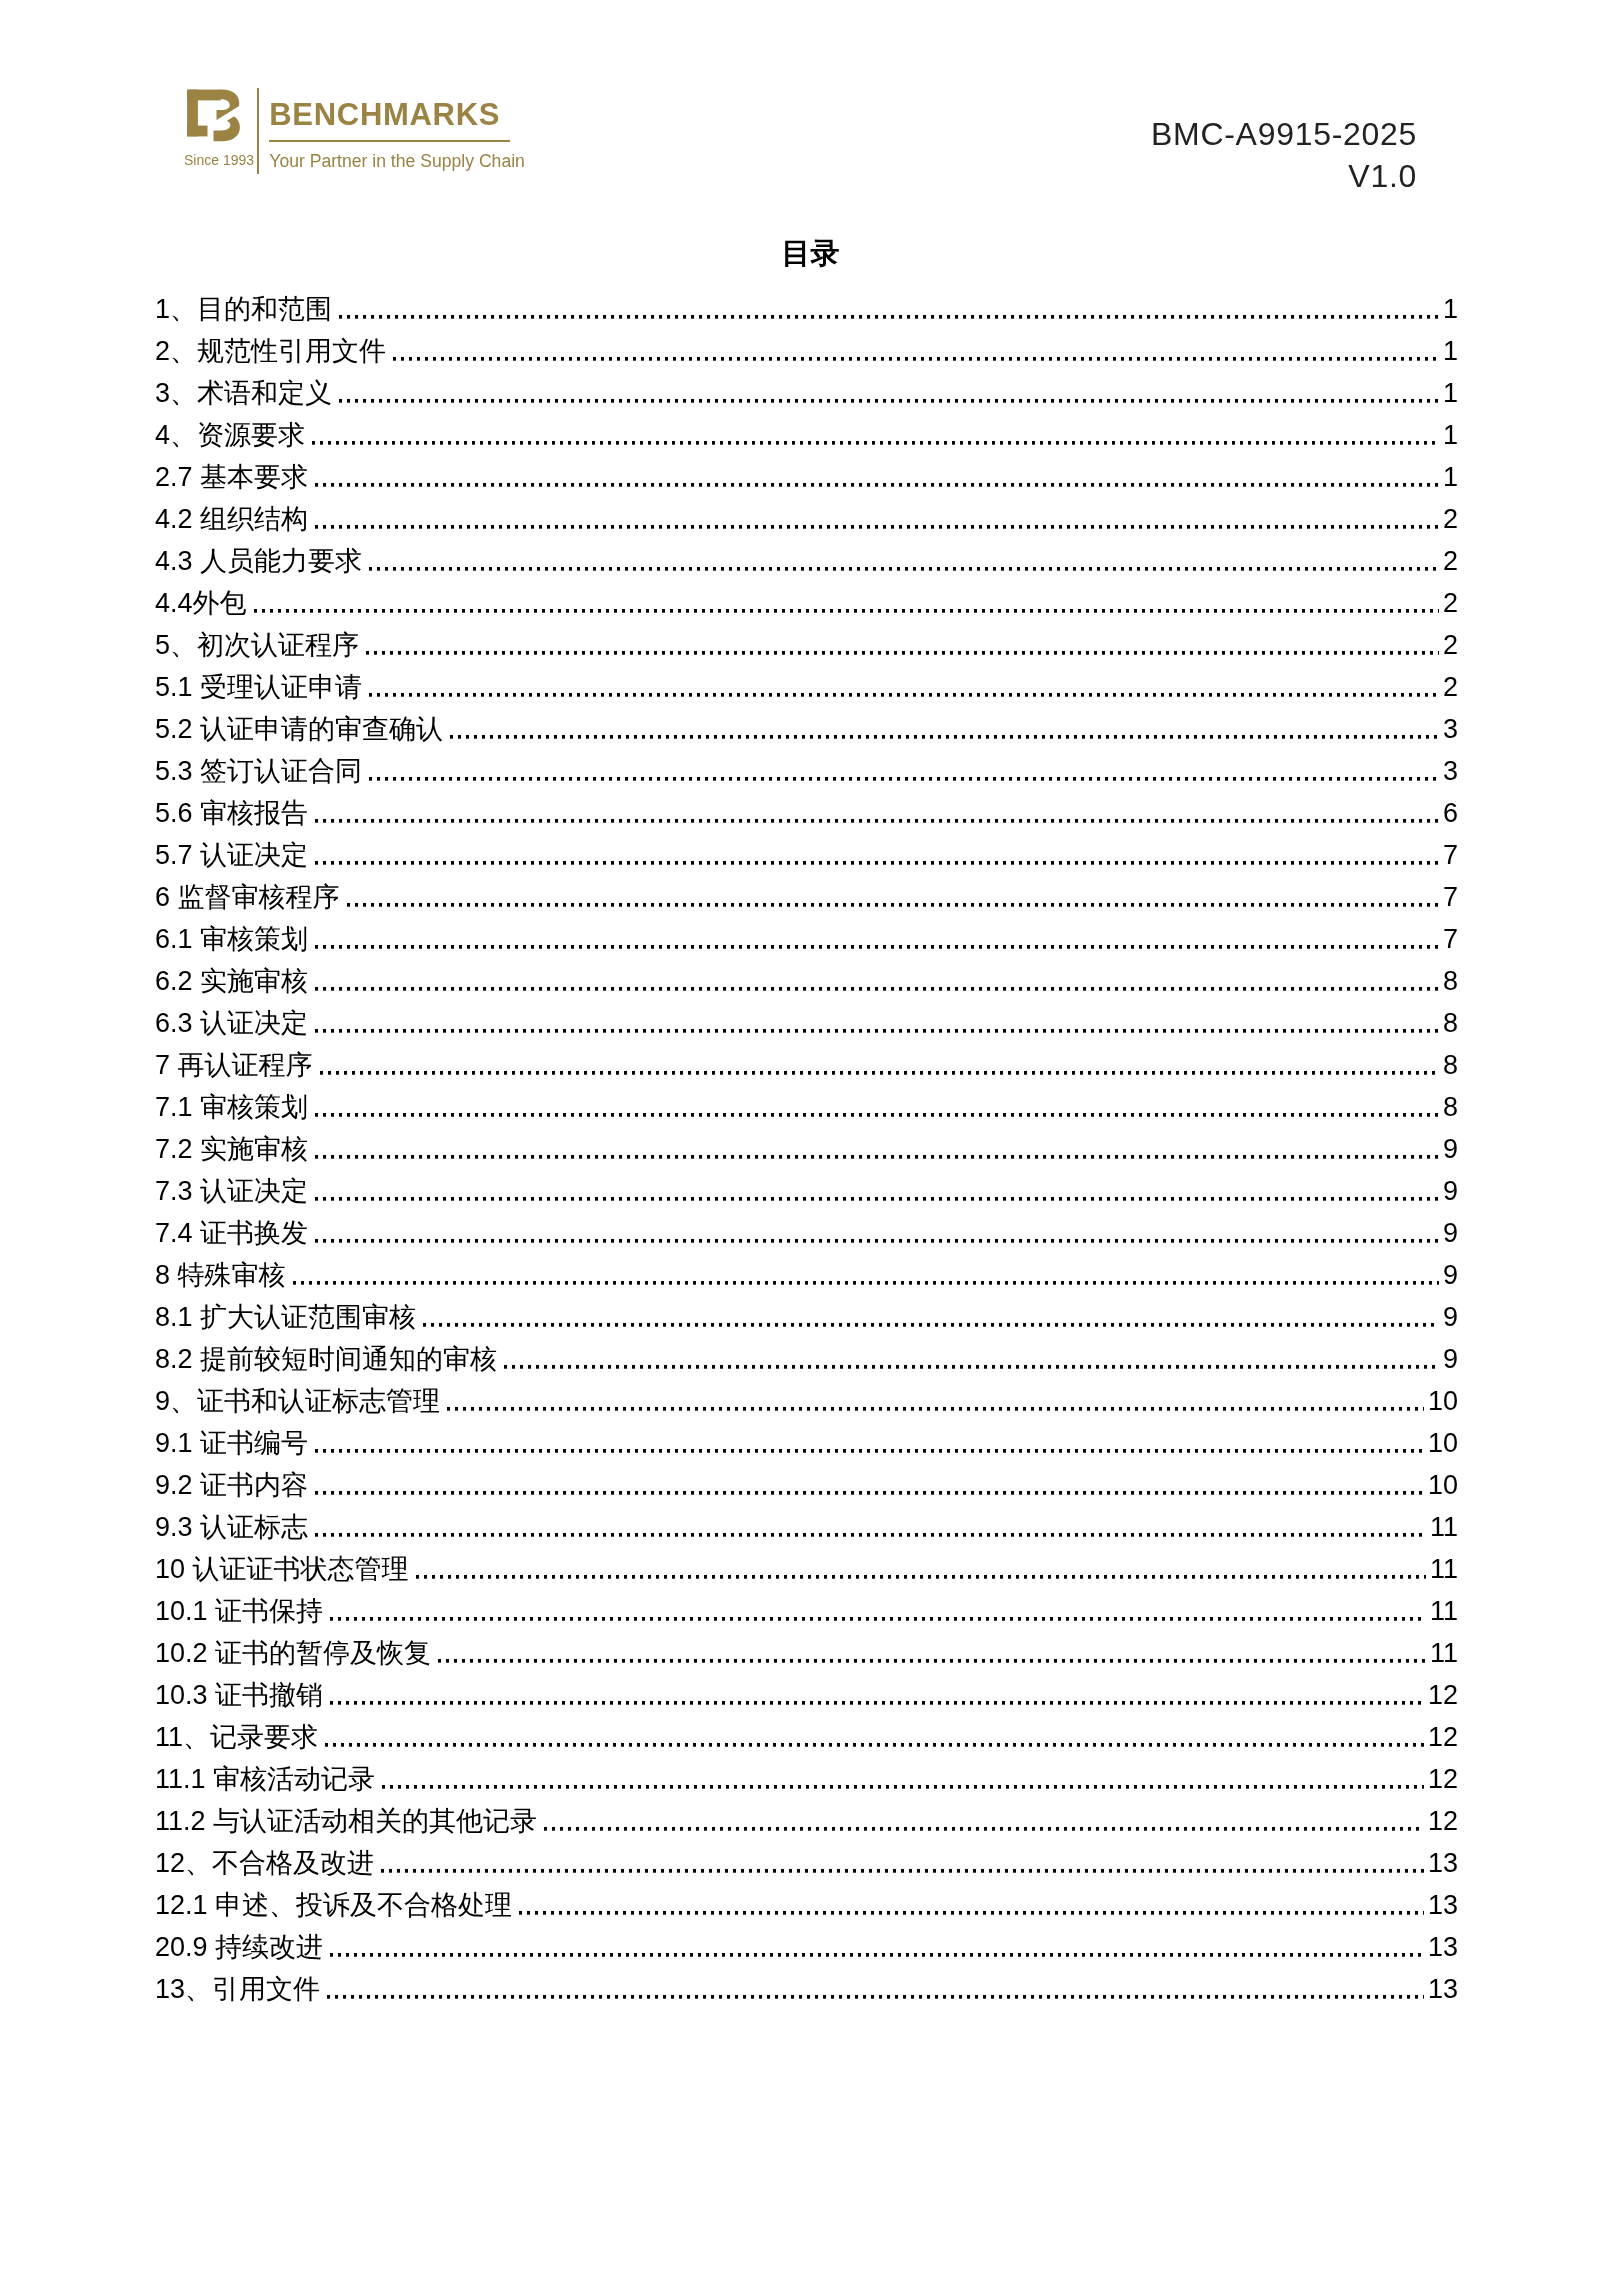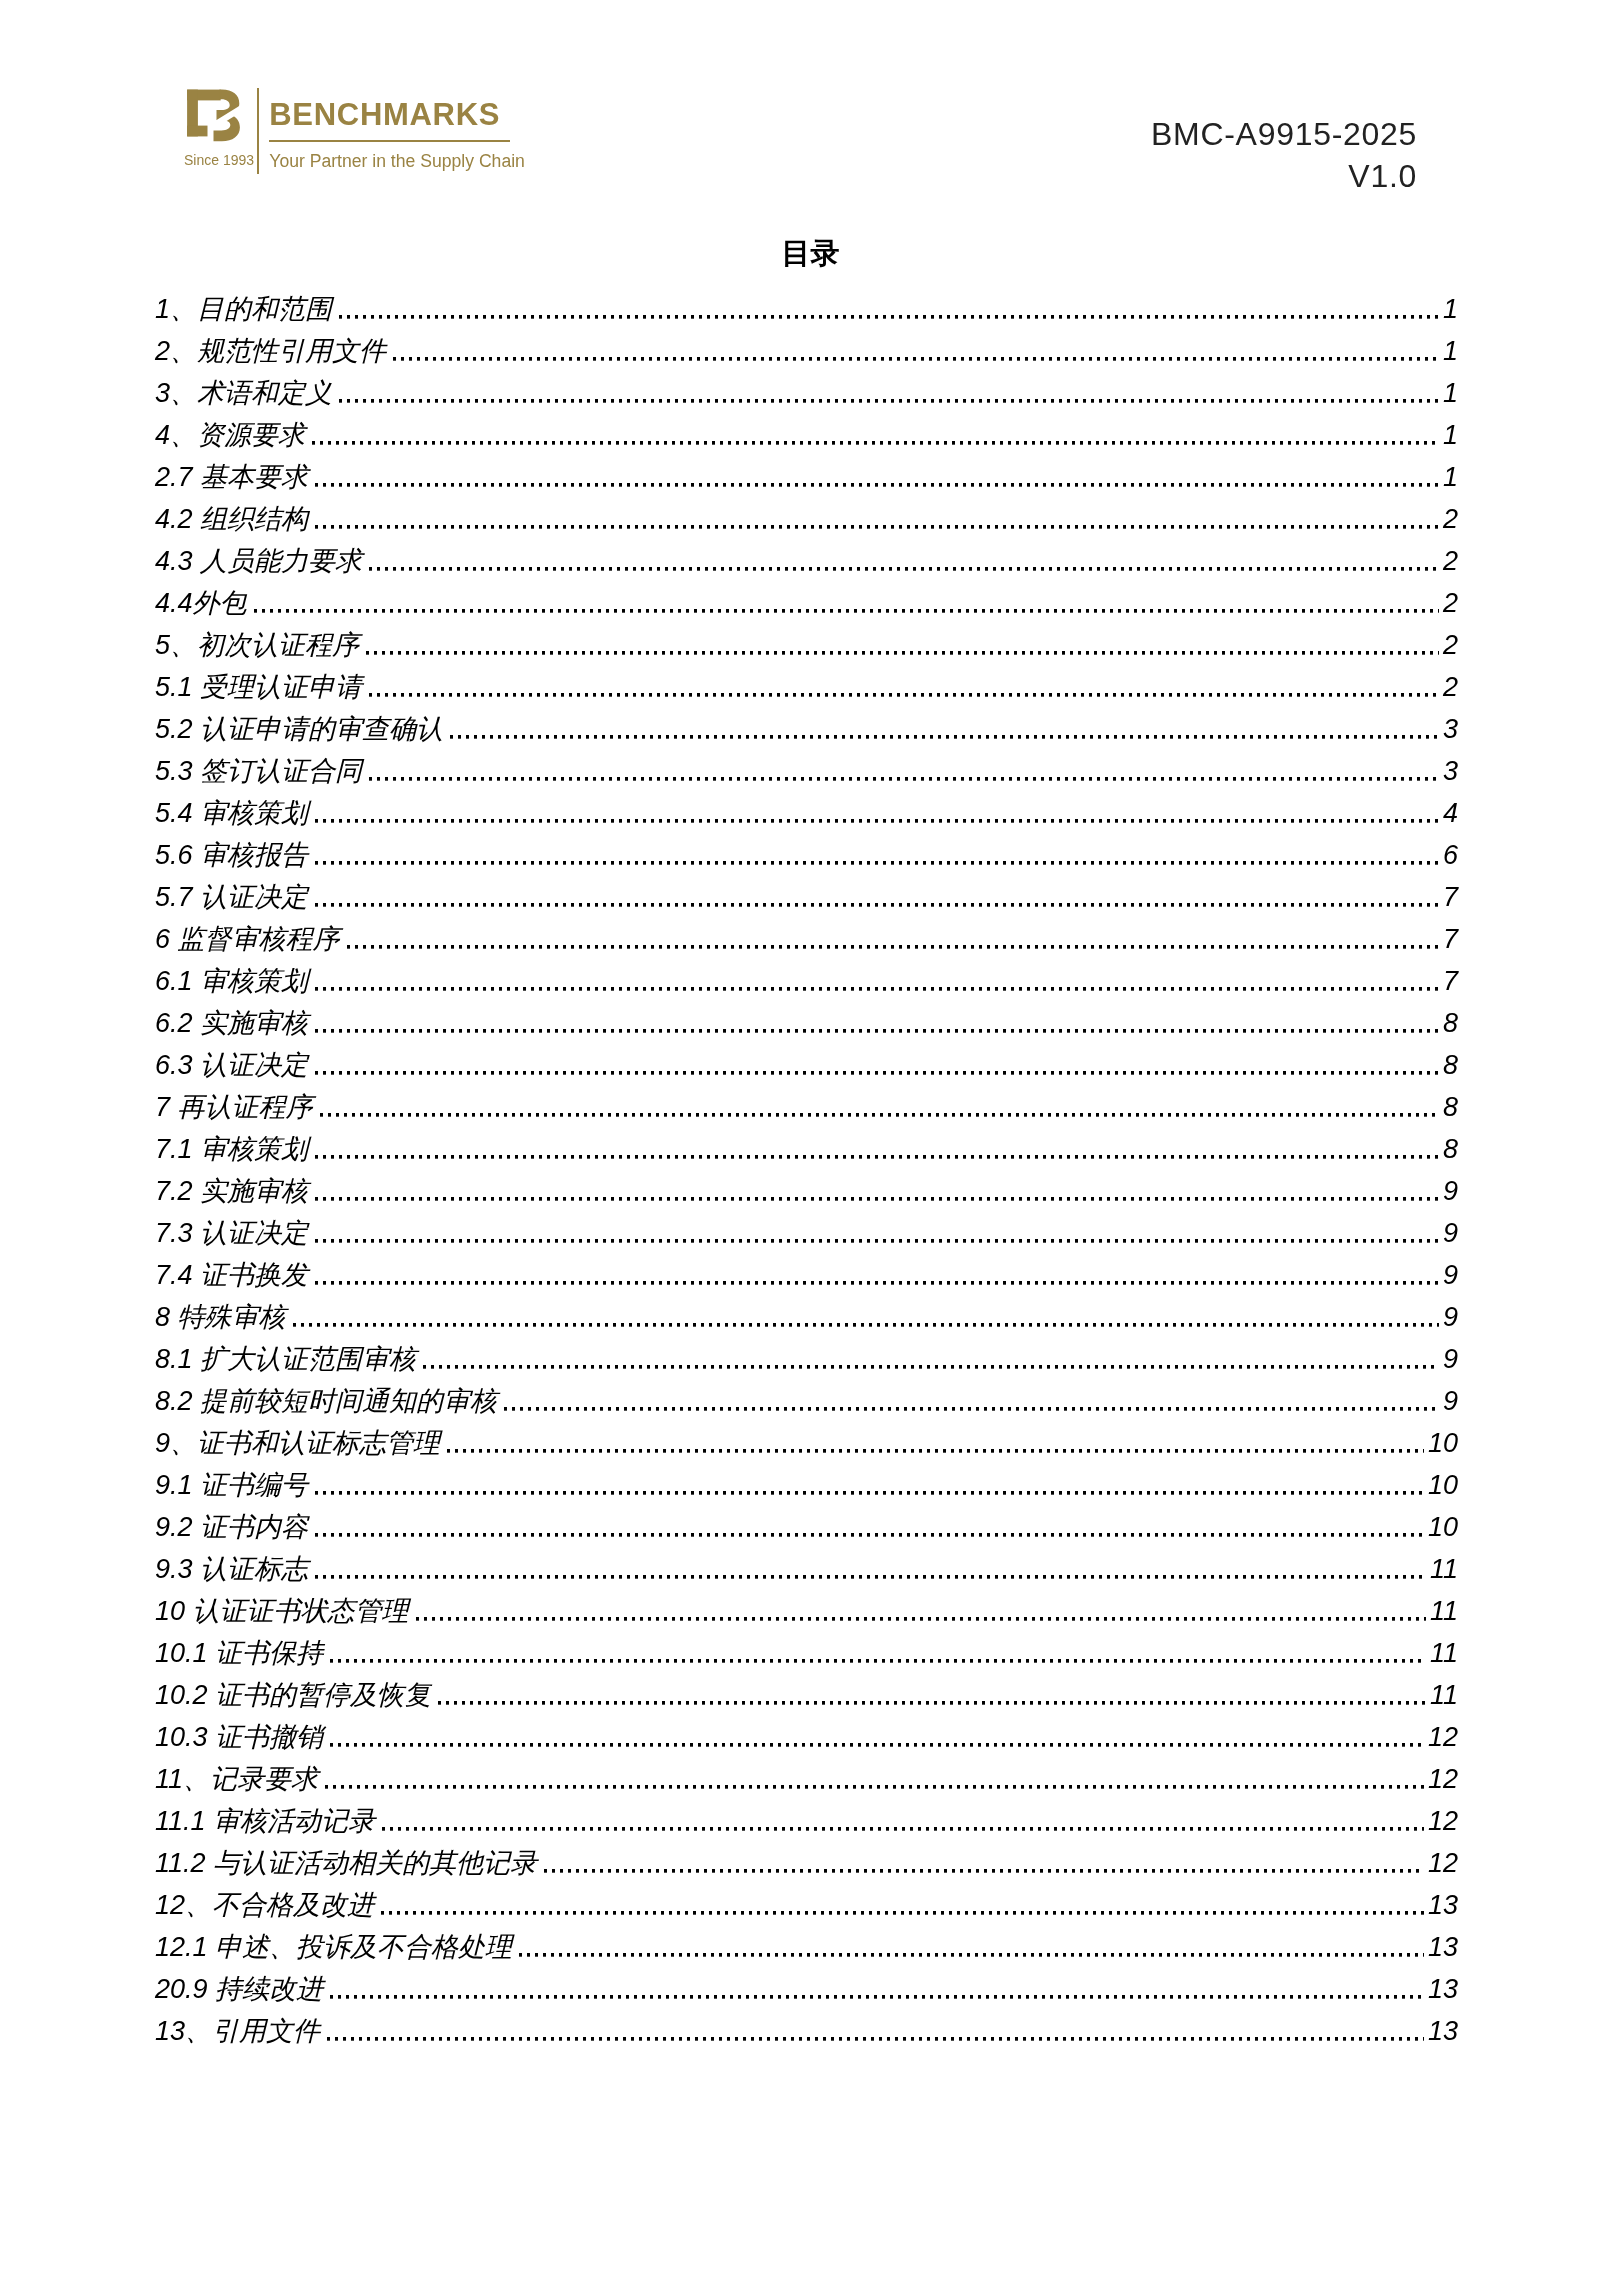--- a/index.html
+++ b/index.html
@@ -38,21 +38,21 @@
   .toc-title{
     position:absolute;top:234px;left:0;width:1621px;text-align:center;
     font-size:29px;font-weight:700;color:#000;
   }
   .toc-list{
     position:absolute;left:155px;top:287px;width:1303px;
     display:flex;flex-direction:column;
   }
   .toc-row{
     height:42px;display:flex;align-items:flex-end;
-    font-size:27px;color:#000;font-style:italic;
+    font-size:27px;color:#000;
   }
   .toc-label{white-space:pre;line-height:1;padding-bottom:5.9px;}
   .toc-leader{
     flex:1;height:3.7px;margin:0 4.4px 10.2px 7.3px;
     background-image:repeating-linear-gradient(to right,#000 0 3.3px,transparent 3.3px 8px);
     background-repeat:repeat-x;background-position:left bottom;
   }
   .toc-page{white-space:nowrap;line-height:1;padding-bottom:5.9px;text-align:right;}
 </style>
 </head>
@@ -141,25 +141,20 @@
     <span class="toc-label">5.2 认证申请的审查确认</span>
     <span class="toc-leader"></span>
     <span class="toc-page">3</span>
   </div>
     <div class="toc-row">
     <span class="toc-label">5.3 签订认证合同</span>
     <span class="toc-leader"></span>
     <span class="toc-page">3</span>
   </div>
     <div class="toc-row">
-    <span class="toc-label">5.4 审核策划</span>
-    <span class="toc-leader"></span>
-    <span class="toc-page">4</span>
-  </div>
-    <div class="toc-row">
     <span class="toc-label">5.6 审核报告</span>
     <span class="toc-leader"></span>
     <span class="toc-page">6</span>
   </div>
     <div class="toc-row">
     <span class="toc-label">5.7 认证决定</span>
     <span class="toc-leader"></span>
     <span class="toc-page">7</span>
   </div>
     <div class="toc-row">

